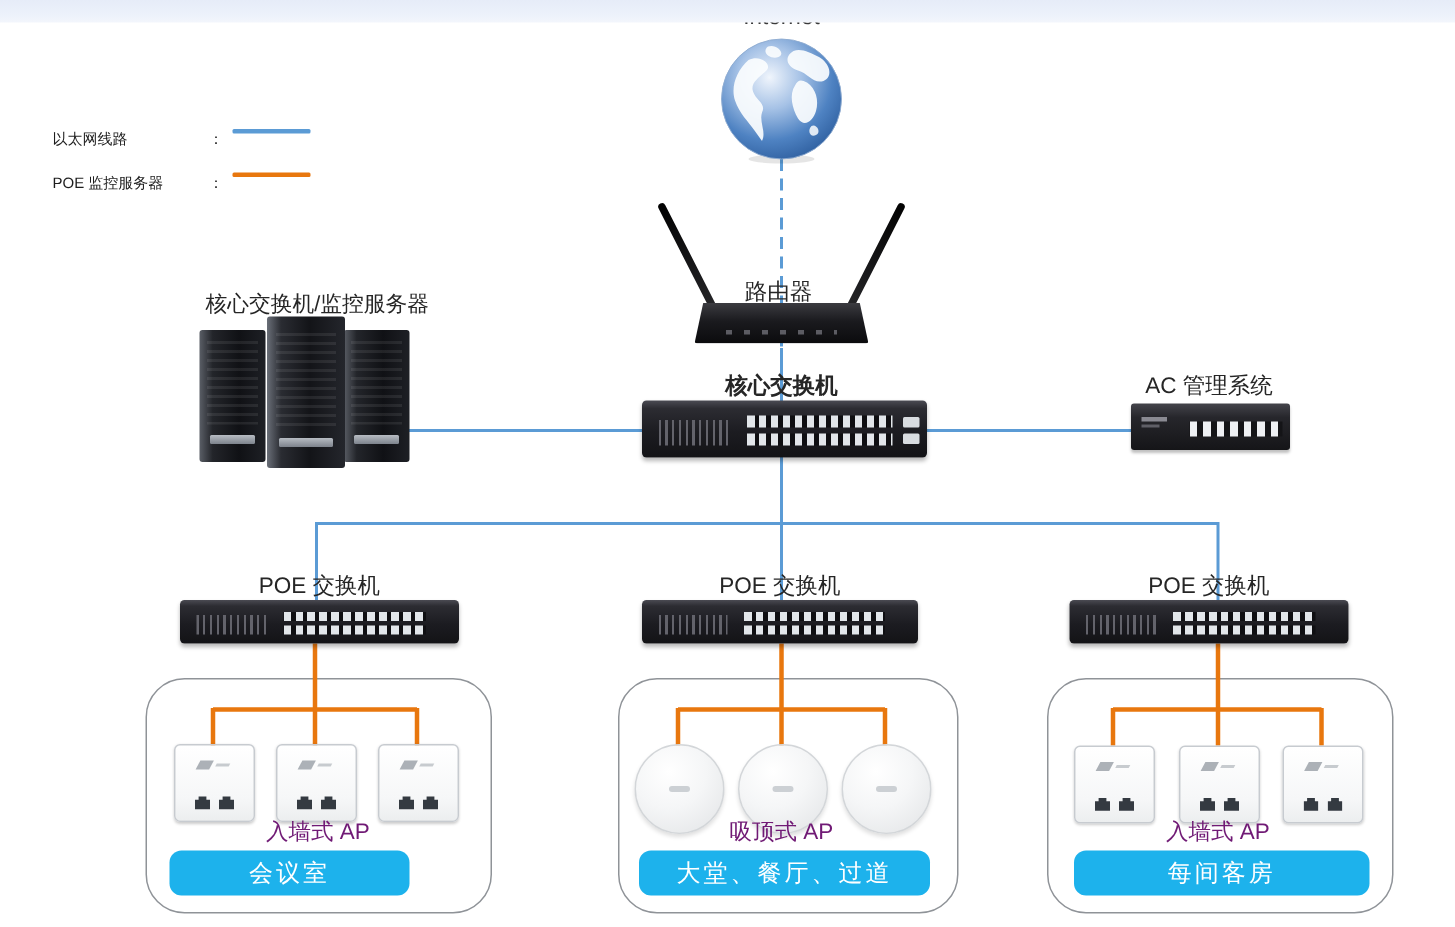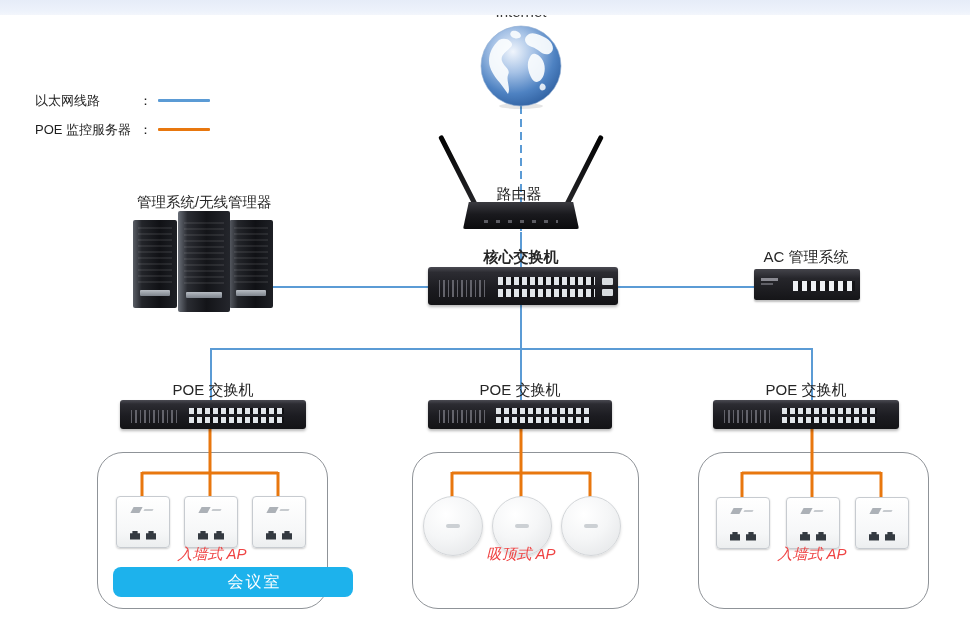--- a/index.html
+++ b/index.html
@@ -12,21 +12,21 @@
 
   
   .lines{position:absolute;left:0;top:0;width:970px;height:618px;z-index:1;}
 
   
   .lbl{position:absolute;z-index:4;font-size:15px;color:#262626;white-space:nowrap;}
   .ctr{transform:translateX(-50%);}
 
   
   .legend{position:absolute;left:35px;top:86px;z-index:4;}
-  .legend .row{display:flex;align-items:center;height:29px;font-size:13px;color:#1d1d1d;}
+  .legend .row{display:flex;align-items:flex-start;height:29px;font-size:10px;color:#1d1d1d;}
   .legend .nm{display:inline-block;width:104px;}
   .legend .sw{display:inline-block;width:52px;height:3px;margin-left:6px;border-radius:1px;}
   .sw-eth{background:#5b9bd5;}
   .sw-poe{background:#e8770e;}
 
   
   .internet-lbl{position:absolute;left:521px;top:3px;z-index:2;font-size:15px;color:#3a3a3a;}
 
   
   .globe{position:absolute;left:478px;top:24px;width:86px;height:86px;z-index:2;}
@@ -103,26 +103,26 @@
   .prt.p2{left:calc(50% + 3px);}
 
   
   .ceil-ap{position:absolute;width:58px;height:58px;border-radius:50%;z-index:2;
     border:1px solid #d3d6d9;box-shadow:0 2px 3px rgba(0,0,0,.13);
     background:radial-gradient(circle at 38% 30%,#ffffff 0%,#f5f6f7 45%,#e1e3e5 100%);}
   .ceil-ap::after{content:"";position:absolute;left:50%;top:50%;width:14px;height:4px;margin:-2px 0 0 -7px;
     background:#ccd0d4;border-radius:2px;}
 
   
-  .ap-lbl{top:545px;font-size:15px;color:#ef4444;font-style:italic;}
+  .ap-lbl{top:545px;font-size:15px;color:#701a75;}
 
   
   .badge{position:absolute;top:567px;height:30px;z-index:2;background:#1db2ec;border-radius:8px;
     color:#fff;font-size:16px;display:flex;align-items:center;justify-content:center;letter-spacing:2px;}
-  .badge-a{left:113px;width:197px;padding-left:43px;}
+  .badge-a{left:113px;width:160px;}
   .badge-b{left:426px;width:194px;}
   .badge-c{left:716px;width:197px;}
 </style>
 </head>
 <body>
 
 <div class="stage">
 
   <svg class="lines" viewBox="0 0 970 618">
 
@@ -168,21 +168,21 @@
     <path d="M63 60 C60 63 62 68 66 66 C70 64 66 58 63 60 Z" fill="#fbfdfe" opacity="0.85"></path>
   </svg>
 
   <div class="router">
     <span class="ant ant-l"></span>
     <span class="ant ant-r"></span>
     <div class="body"></div>
   </div>
   <div class="lbl ctr" style="left:519px;top:185px;">路由器</div>
 
-  <div class="lbl" style="left:137px;top:193px;font-size:14.5px;">管理系统/无线管理器</div>
+  <div class="lbl" style="left:137px;top:193px;font-size:14.5px;">核心交换机/监控服务器</div>
   <div class="servers">
     <div class="tower t-left"></div>
     <div class="tower t-right"></div>
     <div class="tower t-mid"></div>
   </div>
 
   <div class="lbl ctr" style="left:521px;top:248px;font-weight:bold;">核心交换机</div>
   <div class="switch core-switch">
     <div class="vents"></div>
     <div class="ports">
@@ -245,37 +245,39 @@
       <span class="prt p1"></span>
       <span class="prt p2"></span>
     </div>
   <div class="lbl ctr ap-lbl" style="left:212px;">入墙式 AP</div>
   <div class="badge badge-a">会议室</div>
 
   <div class="ceil-ap" style="left:423px;top:496px;"></div>
   <div class="ceil-ap" style="left:492px;top:496px;"></div>
   <div class="ceil-ap" style="left:561px;top:496px;"></div>
   <div class="lbl ctr ap-lbl" style="left:521px;">吸顶式 AP</div>
+  <div class="badge badge-b">大堂、餐厅、过道</div>
 
   <div class="wall-ap" style="left:716px;top:497px;">
       <span class="logo"></span>
       <span class="prt p1"></span>
       <span class="prt p2"></span>
     </div>
   <div class="wall-ap" style="left:786px;top:497px;">
       <span class="logo"></span>
       <span class="prt p1"></span>
       <span class="prt p2"></span>
     </div>
   <div class="wall-ap" style="left:855px;top:497px;">
       <span class="logo"></span>
       <span class="prt p1"></span>
       <span class="prt p2"></span>
     </div>
   <div class="lbl ctr ap-lbl" style="left:812px;">入墙式 AP</div>
+  <div class="badge badge-c">每间客房</div>
 
   <div class="legend">
     <div class="row">
       <span class="nm">以太网线路</span>
       <span>：</span>
       <span class="sw sw-eth"></span>
     </div>
     <div class="row">
       <span class="nm">POE 监控服务器</span>
       <span>：</span>

